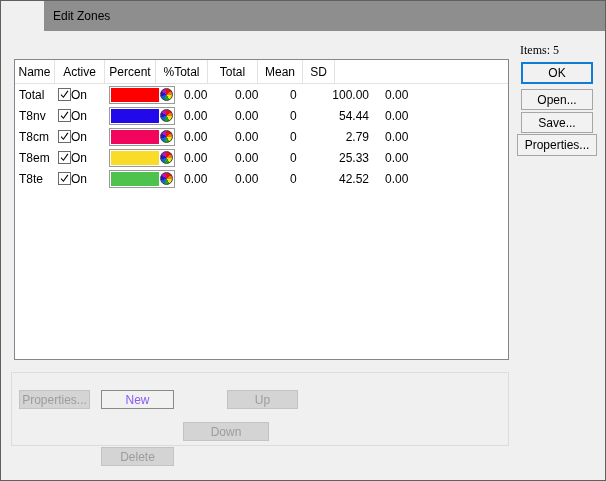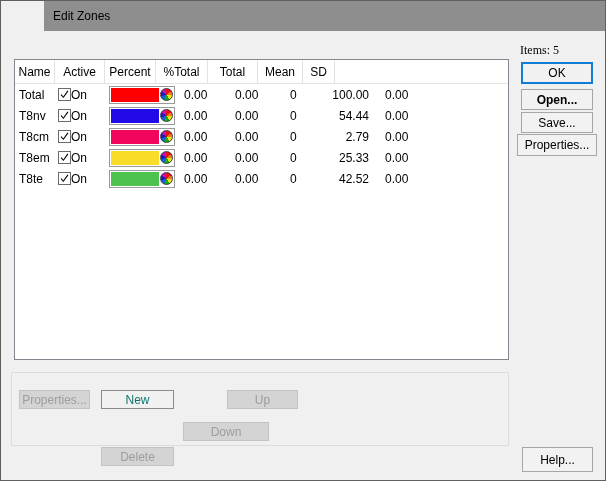--- a/index.html
+++ b/index.html
@@ -51,32 +51,32 @@
   
   .group-box { position:absolute; left:10px; top:371px; width:498px; height:74px;
                border:1px solid #dcdcdc; }
 
   
   button { font-family:"Liberation Sans", sans-serif; font-size:12px;
            display:flex; align-items:center; justify-content:center;
            position:absolute; cursor:default; white-space:nowrap; }
   .btn   { background:#f2f2f2; border:1px solid #a6a6a6; color:#000; }
   .btn-default { background:#f1f1f1; border:2px solid #0f7cd6; color:#000; }
-  .btn-strong  { background:#f1f1f1; border:1px solid #8a8a8a; color:#0f766e; }
+  .btn-strong  { background:#f1f1f1; border:1px solid #8a8a8a; color:#8b5cf6; }
   .btn-disabled{ background:#d4d4d4; border:1px solid #c3c3c3; color:#9d9d9d; }
 
   #btn-zone-properties { left:18px;  top:389px; width:71px; height:19px; }
   #btn-new             { left:100px; top:389px; width:73px; height:19px; }
   #btn-up              { left:182px; top:389px; width:71px; height:19px;margin-left:44px; }
   #btn-delete          { left:100px; top:446px; width:73px; height:19px; }
   #btn-down            { left:182px; top:421px; width:86px; height:19px; }
 
   .items-label { position:absolute; left:519px; top:42px;font-family:Liberation Serif, serif; }
   #btn-ok         { left:520px; top:61px;  width:72px; height:22px; }
-  #btn-open       { left:520px; top:88px;  width:72px; height:21px;font-weight:bold; }
+  #btn-open       { left:520px; top:88px;  width:72px; height:21px; }
   #btn-save       { left:520px; top:111px; width:72px; height:21px; }
   #btn-properties { left:516px; top:133px; width:80px; height:22px; }
   #btn-help       { left:521px; top:446px; width:71px; height:25px; }
 </style>
 </head>
 <body>
 
 <div class="window">
 
   <div class="titlebar">
@@ -219,15 +219,14 @@
   <button id="btn-zone-properties" class="btn-disabled" disabled="">Properties...</button>
   <button id="btn-new" class="btn-strong">New</button>
   <button id="btn-up" class="btn-disabled" disabled="">Up</button>
   <button id="btn-delete" class="btn-disabled" disabled="">Delete</button>
   <button id="btn-down" class="btn-disabled" disabled="">Down</button>
 
   <button id="btn-ok" class="btn-default">OK</button>
   <button id="btn-open" class="btn">Open...</button>
   <button id="btn-save" class="btn">Save...</button>
   <button id="btn-properties" class="btn">Properties...</button>
-  <button id="btn-help" class="btn">Help...</button>
 
 </div>
 
 </body></html>

